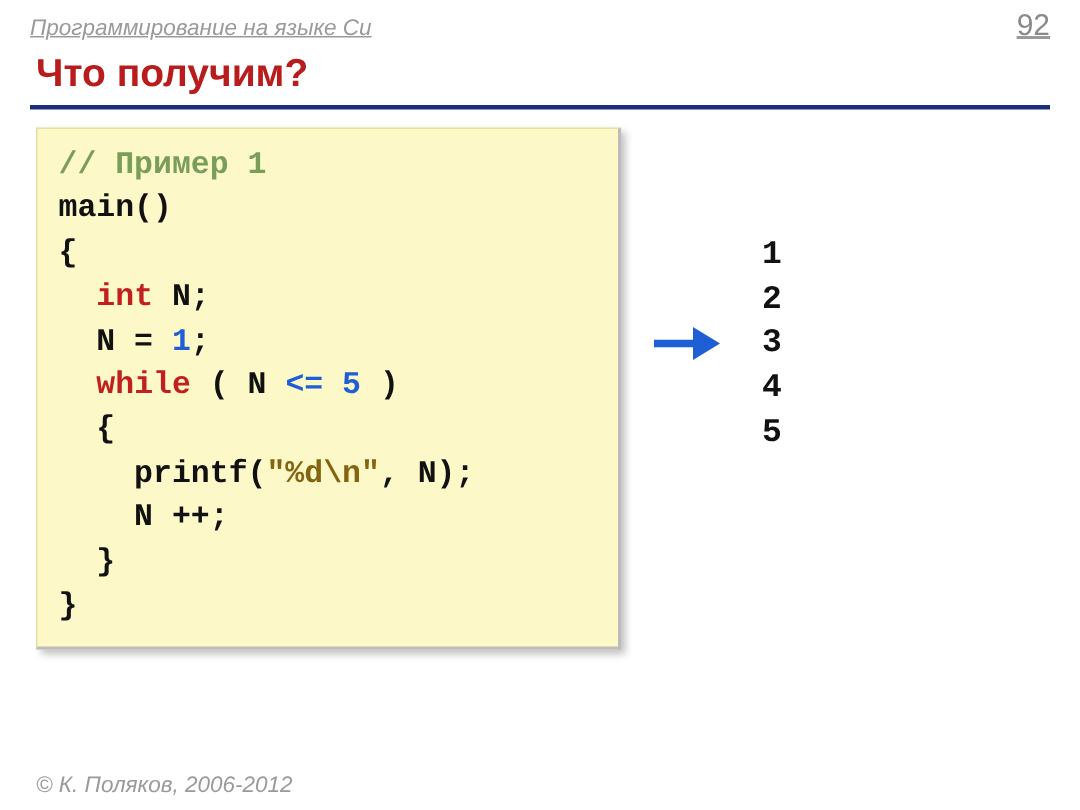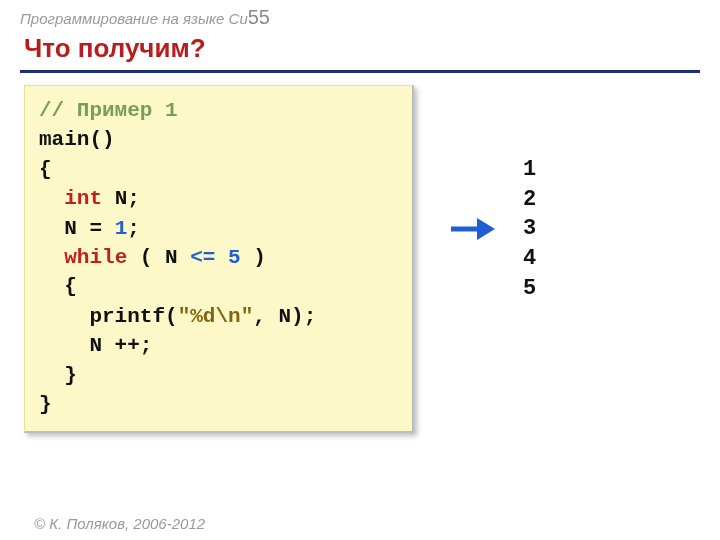--- a/index.html
+++ b/index.html
@@ -6,44 +6,45 @@
   body {
     width: 720px;
     height: 540px;
     background: #ffffff;
     font-family: Arial, Helvetica, sans-serif;
     position: relative;
     overflow: hidden;
   }
   .header {
     display: flex;
-    justify-content: flex-start;
+    justify-content: space-between;
     align-items: baseline;
     padding: 6px 20px 0 20px;
     color: #9a9a9a;
     font-style: italic;
+    text-decoration: underline;
   }
   .header-topic { font-size: 15px; }
   .page-number { font-size: 20px; font-style: normal; font-weight: normal; color: #8a8a8a;}
   .title {
     font-size: 26px;
     font-weight: bold;
     color: #b91c1c;
     padding: 4px 20px 2px 24px;
   }
   .title-rule {
     margin: 4px 20px 0 20px;
     height: 3px;
     background: #1a2e7a;
   }
   .content {
     display: flex;
     align-items: flex-start;
     padding: 12px 33px 0 24px;
-    gap: 35px;
+    gap: 20px;
   }
   .code-box {
     background: #fcf8c8;
     border-top: 1px solid #e8e0a0;
     border-left: 1px solid #e8e0a0;
     border-right: 2px solid #bcbcbc;
     border-bottom: 2px solid #bcbcbc;
     box-shadow: 3px 3px 5px rgba(0,0,0,0.25);
     padding: 10px 16px 12px 14px;
     width: 390px;
@@ -73,32 +74,32 @@
     font-weight: bold;
     line-height: 1.35;
     color: #111;
     white-space: pre;
   }
   .footer {
     position: absolute;
     bottom: 8px;
     left: 0; right: 0;
     display: flex;
-    padding: 0 34px;
+    padding: 0 24px;
     color: #9a9a9a;
     font-style: italic;
     font-size: 15px;
   }
 </style>
 </head>
 <body>
 
 <div class="header">
   <span class="header-topic">Программирование на языке Си</span>
-  <span class="page-number">55</span>
+  <span class="page-number">92</span>
 </div>
 
 <div class="title">Что получим?</div>
 <div class="title-rule"></div>
 
 <div class="content">
   <div class="code-box">
 <pre><span class="c-comment">// Пример 1</span>
 <span>main()</span>
 <span>{</span>

